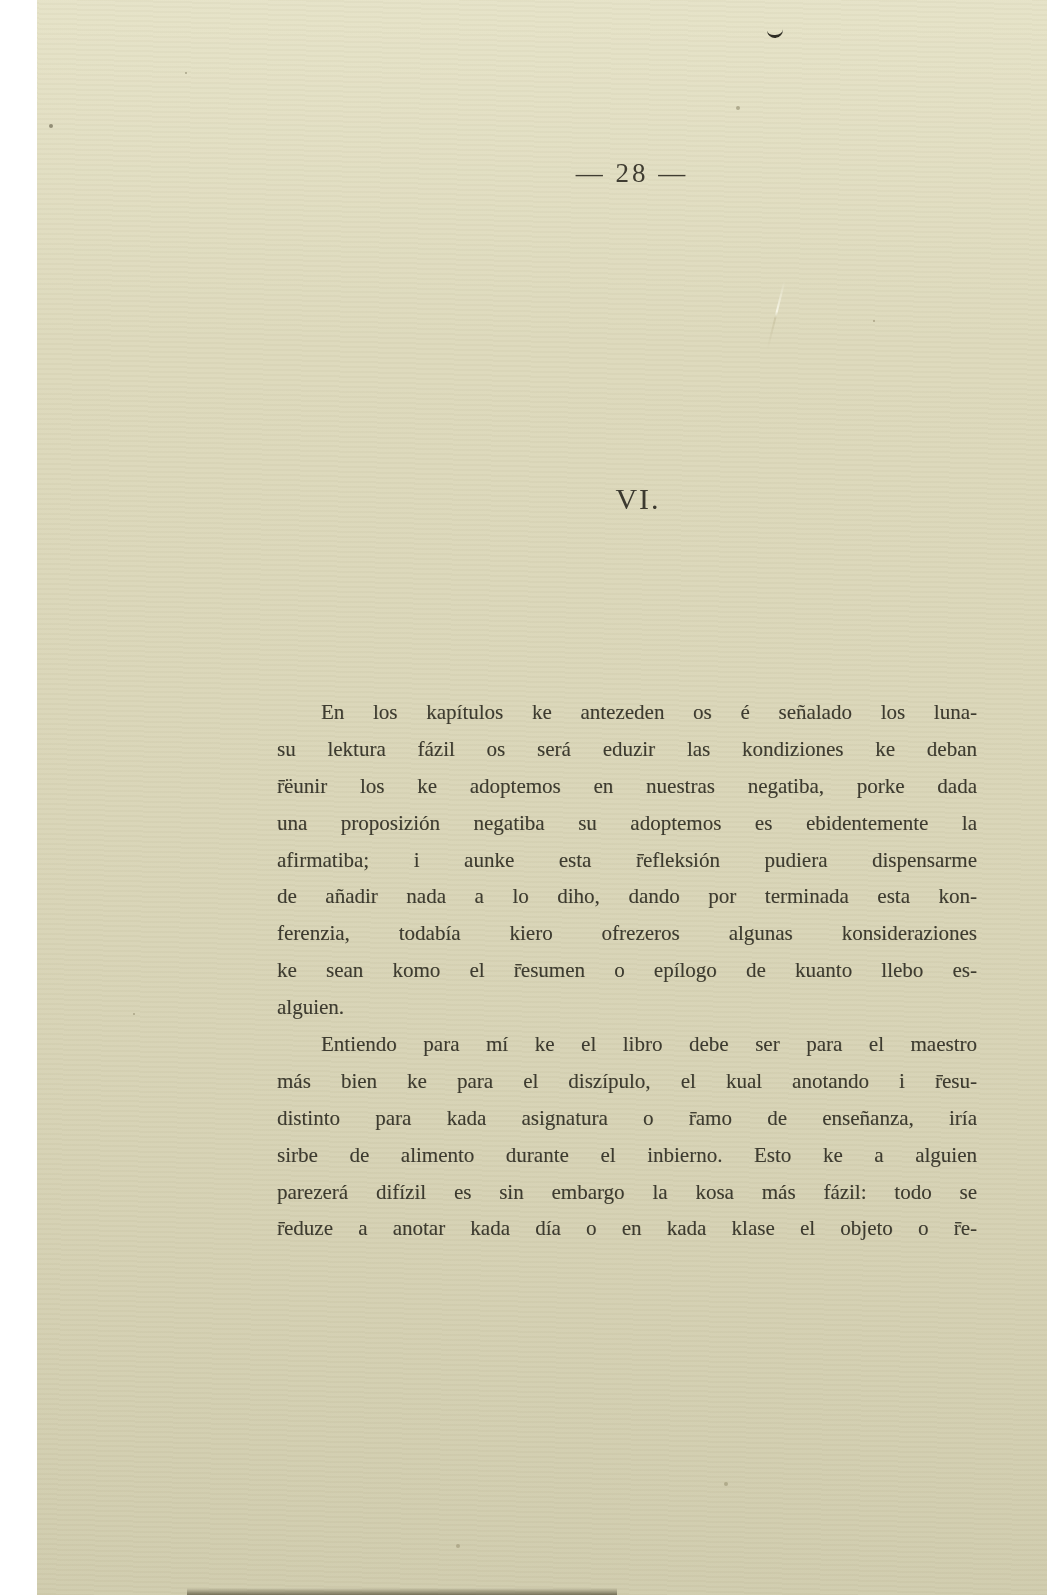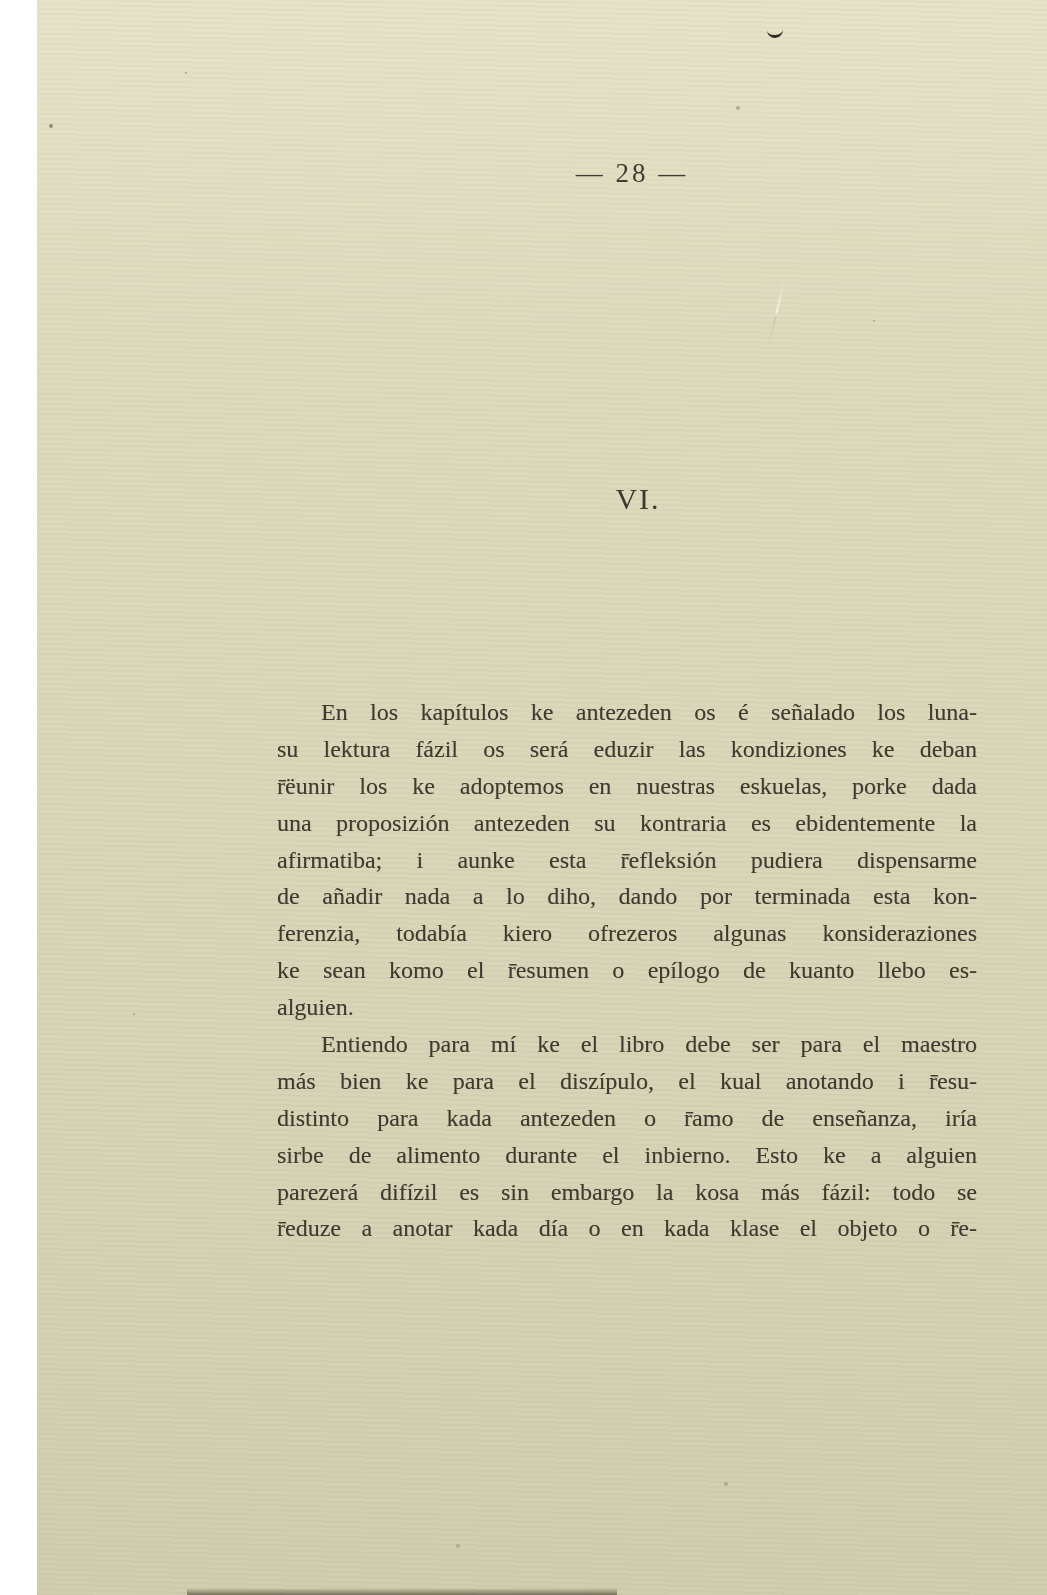--- a/index.html
+++ b/index.html
@@ -60,21 +60,21 @@
     left: 240px;
     top: 694px;
     width: 700px;
   }
   .paragraph {
     margin: 0;
   }
   .line {
     height: 36.9px;
     line-height: 36.9px;
-    font-size: 24px;
+    font-size: 21px;
     text-align: justify;
     text-align-last: justify;
     white-space: nowrap;
     color: #3d3b30;
     text-shadow: 0.4px 0.4px 0.5px rgba(90,85,60,0.35);
   }
   .line--indent {
     padding-left: 44px;
   }
   .line--end {
@@ -137,33 +137,33 @@
 
   <div class="page-number">— 28 —</div>
 
   <div class="section-heading">VI.</div>
 
   <div class="text-block">
 
     <div class="paragraph">
       <div class="line line--indent">En los kapítulos ke antezeden os é señalado los luna-</div>
       <div class="line">su lektura fázil os será eduzir las kondiziones ke deban</div>
-      <div class="line">r̄ëunir los ke adoptemos en nuestras eskuelas, porke dada</div>
-      <div class="line">una proposizión antezeden su kontraria es ebidentemente la</div>
+      <div class="line">r̄ëunir los ke adoptemos en nuestras negatiba, porke dada</div>
+      <div class="line">una proposizión negatiba su adoptemos es ebidentemente la</div>
       <div class="line">afirmatiba; i aunke esta r̄efleksión pudiera dispensarme</div>
       <div class="line">de añadir nada a lo diho, dando por terminada esta kon-</div>
       <div class="line">ferenzia, todabía kiero ofrezeros algunas konsideraziones</div>
       <div class="line">ke sean komo el r̄esumen o epílogo de kuanto llebo es-</div>
       <div class="line line--end">alguien.</div>
     </div>
 
     <div class="paragraph">
       <div class="line line--indent">Entiendo para mí ke el libro debe ser para el maestro</div>
       <div class="line">más bien ke para el diszípulo, el kual anotando i r̄esu-</div>
-      <div class="line">distinto para kada antezeden o r̄amo de enseñanza, iría</div>
+      <div class="line">distinto para kada asignatura o r̄amo de enseñanza, iría</div>
       <div class="line">sirbe de alimento durante el inbierno. Esto ke a alguien</div>
       <div class="line">parezerá difízil es sin embargo la kosa más fázil: todo se</div>
       <div class="line">r̄eduze a anotar kada día o en kada klase el objeto o r̄e-</div>
     </div>
 
   </div>
 
   <div class="bottom-shadow"></div>
 </div>
 

